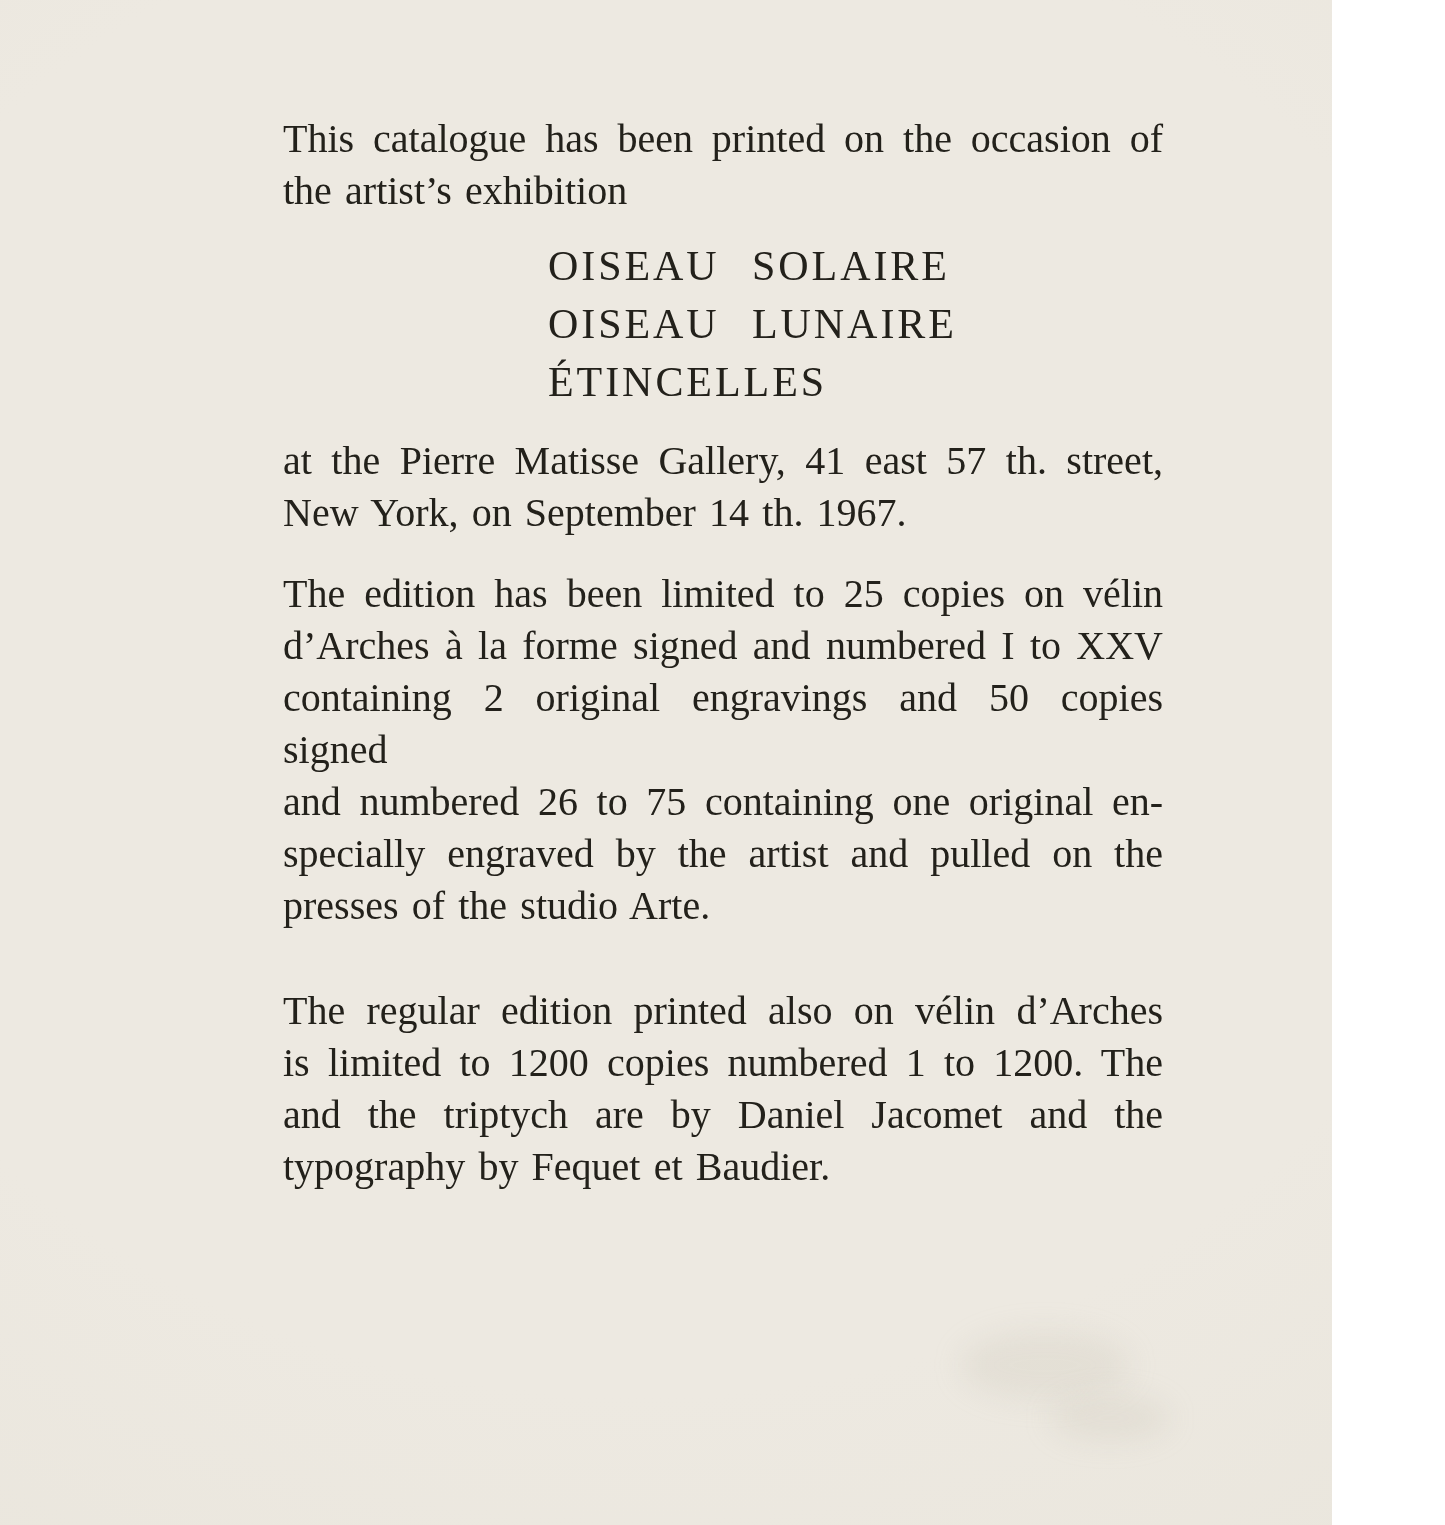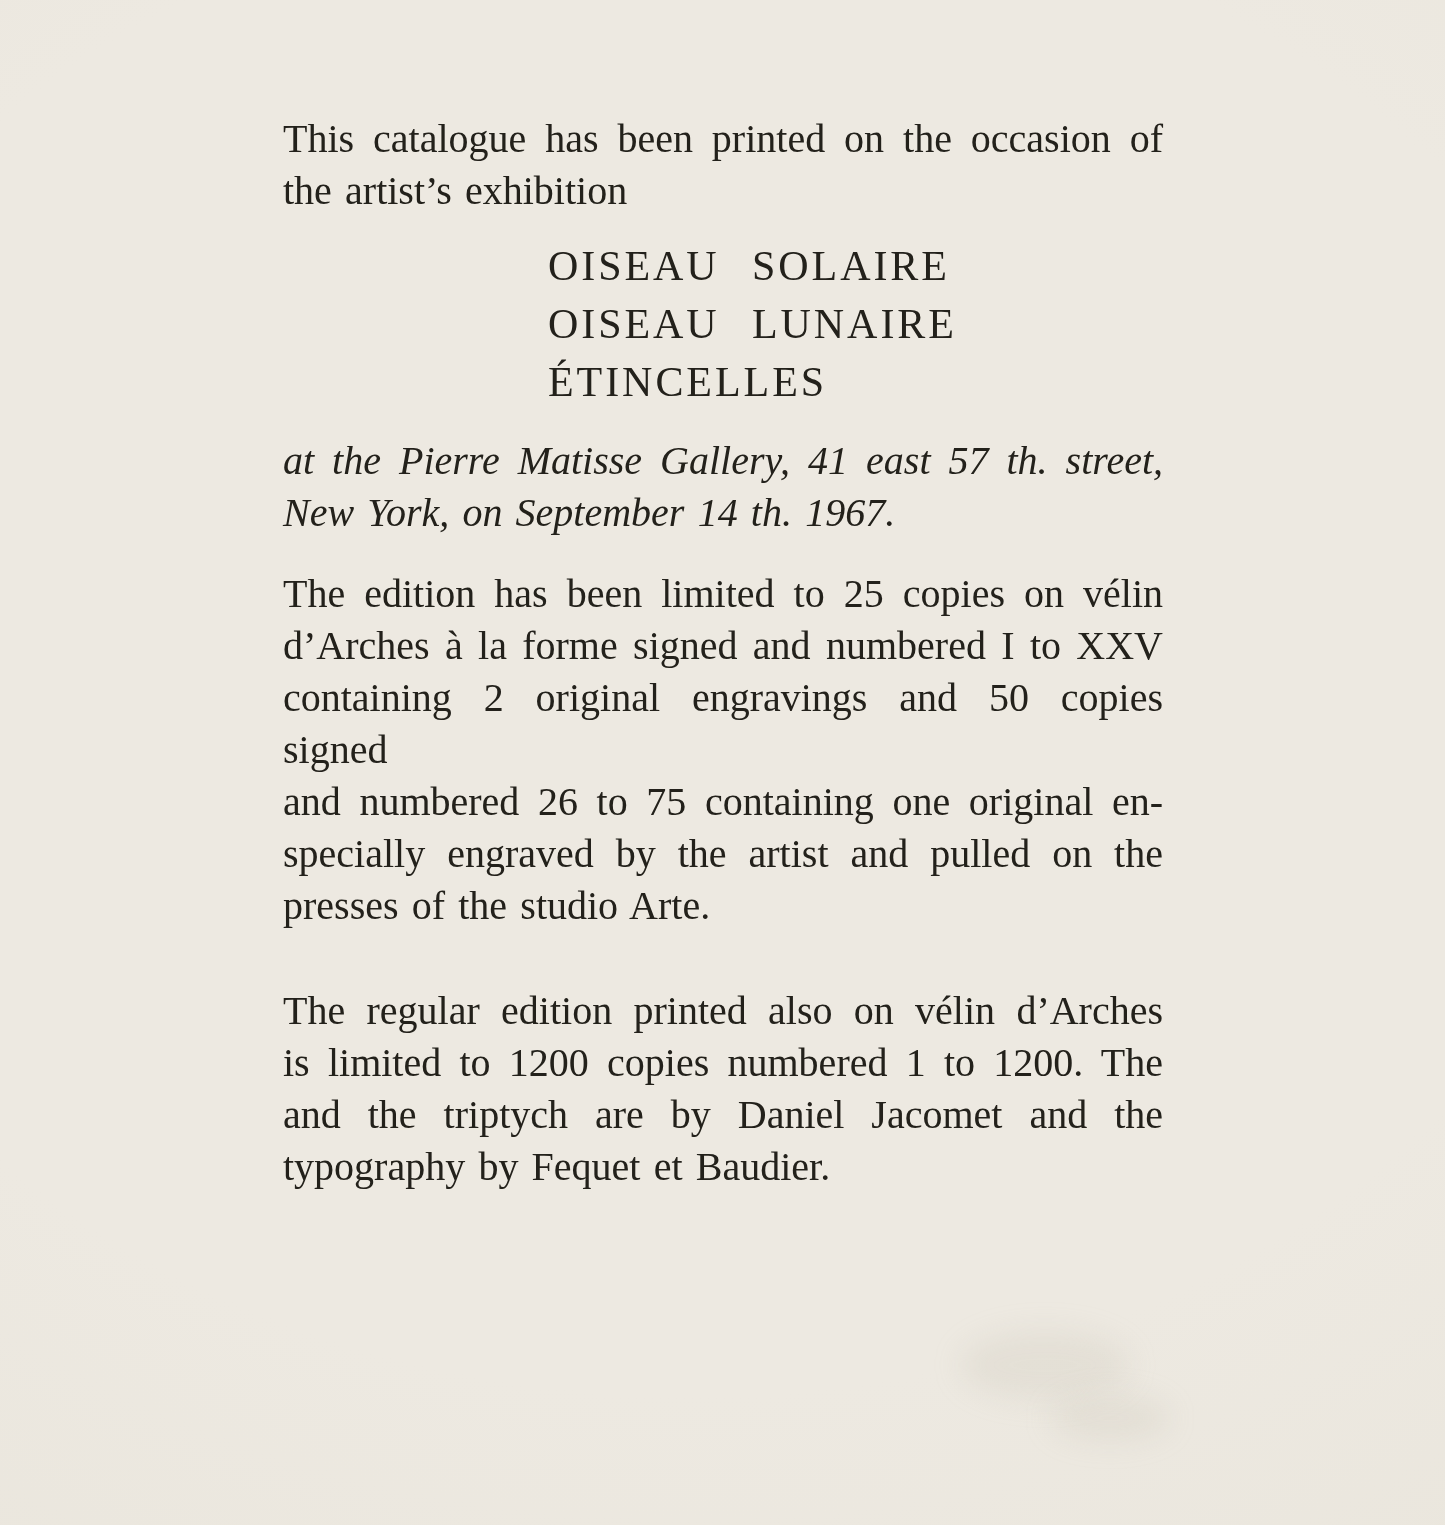--- a/index.html
+++ b/index.html
@@ -1,21 +1,21 @@
 <!DOCTYPE html>
 <html><head>
 <meta charset="utf-8">
 <style>
   html, body {
     margin: 0;
     padding: 0;
   }
   .page {
     position: relative;
-    width: 1445px;
+    width: 1332px;
     height: 1525px;
     overflow: hidden;
     background:
       radial-gradient(ellipse 120% 90% at 48% 42%, #ede9e1 55%, #eae6dd 82%, #e6e2d9 100%);
     font-family: "Liberation Serif", "DejaVu Serif", serif;
     color: #23211b;
   }
   
   .smudge {
     position: absolute;
@@ -44,21 +44,21 @@
     text-align-last: justify;
   }
   .para.titles {
     margin-top: 20px;
     margin-left: 265px;
     font-size: 42px;
     line-height: 58px;
     letter-spacing: 0.07em;
     word-spacing: 0.45em;
   }
-  .para.venue   { margin-top: 24px; font-style: italic; }
+  .para.venue   { margin-top: 24px; }
   .para.deluxe  { margin-top: 29px; }
   .para.regular { margin-top: 53px; }
 </style>
 </head>
 <body>
 
 <div class="page">
 
   <div class="smudge s1"></div>
   <div class="smudge s2"></div>

